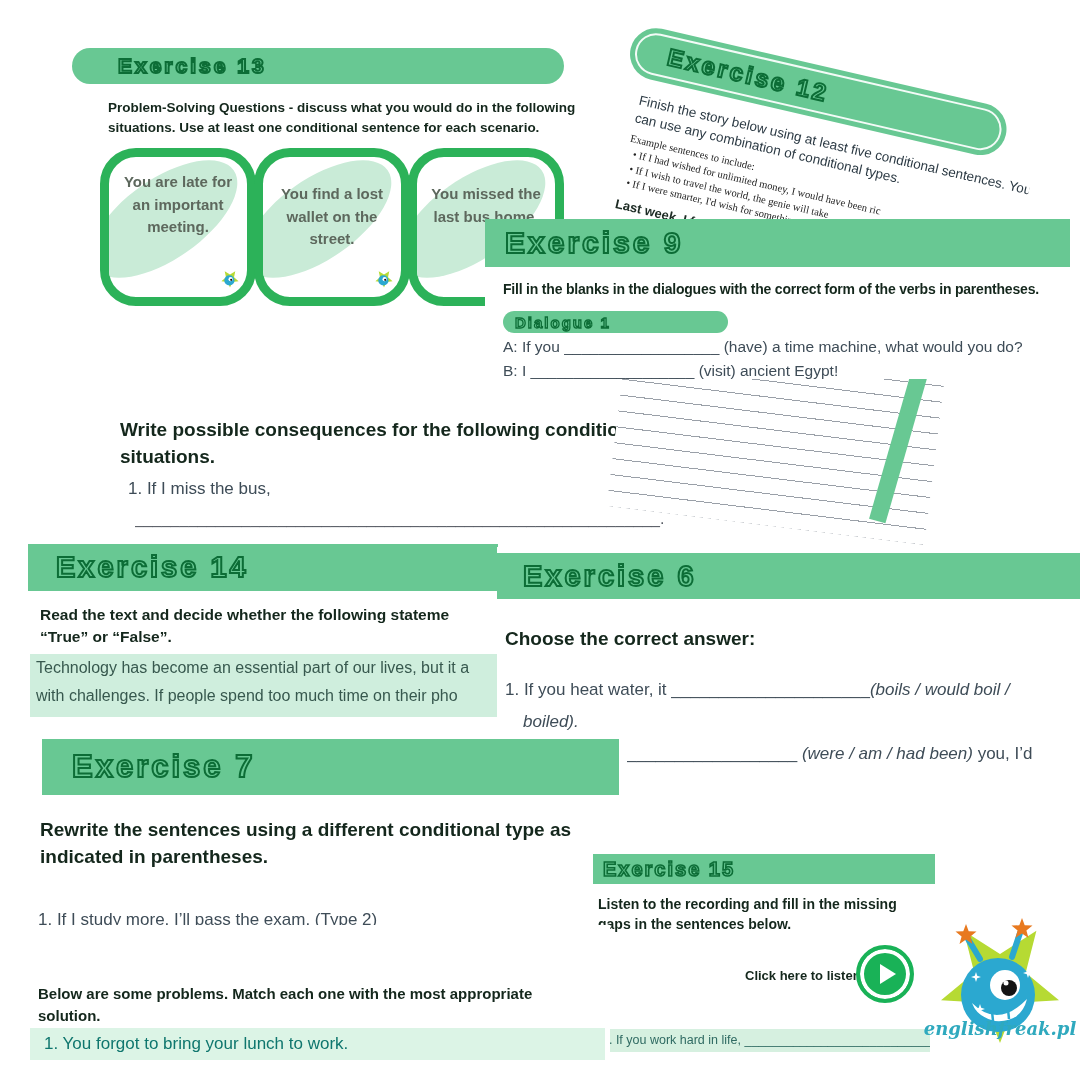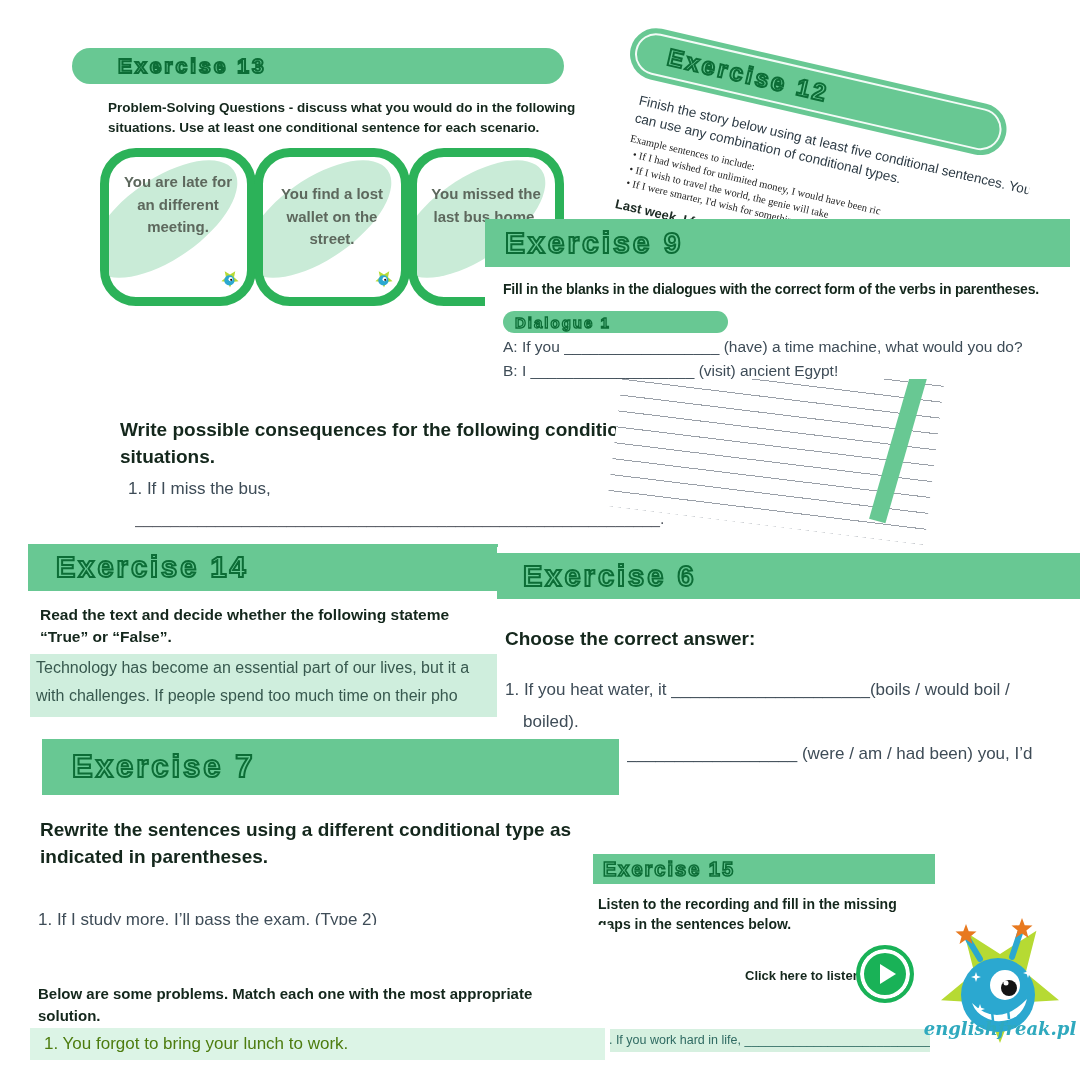--- a/index.html
+++ b/index.html
@@ -8,21 +8,21 @@
   .abs{position:absolute;}
   .card{position:absolute;background:#ffffff;margin-top:32px;}
   .bar{position:absolute;background:#68c893;display:flex;align-items:center;}
   .pill{border-radius:20px;}
   .bub{font-family:"Liberation Sans",sans-serif;font-weight:800;color:#68c893;
        -webkit-text-stroke:2px #0c6d36;letter-spacing:3px;white-space:nowrap;}
   .bub-sm{-webkit-text-stroke:1.3px #0c6d36;letter-spacing:2px;}
   .desc{font-weight:700;color:#14271c;line-height:1.45;}
   .content{color:#3e4c57;}
   .nowrap{white-space:nowrap;overflow:hidden;}
-  .ital{}
+  .ital{font-style:italic;}
   .scard{position:absolute;width:138px;height:140px;border:9px solid #2cb259;border-radius:36px;
          background:#fff;overflow:hidden;}
   .blob{position:absolute;width:170px;height:80px;background:#c9ebd7;border-radius:50%;
         transform:rotate(-35deg);left:-30px;top:22px;}
   .scard-text{position:relative;z-index:2;width:112px;margin:14px auto 0 auto;text-align:center;
         font-weight:700;font-size:15px;color:#5d685d;line-height:1.5;}
   .mini-monster{position:absolute;right:5px;bottom:4px;z-index:3;}
   .ruled{position:absolute;left:628px;top:332px;width:320px;height:175px;background:#fff;
          transform:rotate(7deg);transform-origin:0 0;
          background-image:repeating-linear-gradient(to bottom,#ffffff 0px,#ffffff 15px,#9aa0a8 15px,#9aa0a8 16px);}
@@ -42,21 +42,21 @@
   <div class="bar pill" style="left:72px;top:48px;width:492px;height:36px;border-radius:18px;z-index:1;">
     <span class="bub" style="font-size:21px;margin-left:46px;">Exercise 13</span>
   </div>
   <div class="abs desc" style="left:108px;top:98px;width:500px;font-size:13.5px;z-index:1;">
     <div>Problem-Solving Questions - discuss what you would do in the following</div>
     <div>situations. Use at least one conditional sentence for each scenario.</div>
   </div>
 
   <div class="scard" style="left:100px;top:148px;z-index:2;">
     <div class="blob"></div>
-    <div class="scard-text">You are late for an different meeting.</div>
+    <div class="scard-text">You are late for an important meeting.</div>
     <svg class="mini-monster" width="24" height="24" viewBox="0 0 40 40">
       <polygon points="11.2,3.9 20,9 28.8,3.9 26.7,13.8 34.3,20.6 24.1,21.7 20,31 15.9,21.7 5.7,20.6 13.3,13.8" fill="#b6da33"></polygon>
       <circle cx="19" cy="19" r="8.5" fill="#2ba8d0"></circle>
       <circle cx="21" cy="17" r="3.5" fill="#ffffff"></circle>
       <circle cx="22" cy="18" r="1.8" fill="#111111"></circle>
     </svg>
   </div>
   <div class="scard" style="left:254px;top:148px;z-index:2;">
     <div class="blob"></div>
     <div class="scard-text" style="margin-top:26px;">You find a lost wallet on the street.</div>
@@ -173,21 +173,21 @@
       <div class="nowrap" style="font-size:12.5px;color:#2f6a62;line-height:23px;padding-left:6px;">1. If you work hard in life, _____________________________ usually follows.</div>
     </div>
   </div>
 
   <div class="card" style="left:20px;top:893px;width:590px;height:187px;z-index:11;">
     <div class="abs desc" style="left:18px;top:58px;width:560px;font-size:15px;">
       <div>Below are some problems. Match each one with the most appropriate</div>
       <div>solution.</div>
     </div>
     <div class="abs lightrow" style="left:10px;top:103px;width:575px;height:32px;">
-      <div style="font-size:17px;color:#4d7c0f;line-height:32px;padding-left:14px;">1. You forgot to bring your lunch to work.</div>
+      <div style="font-size:17px;color:#0f766e;line-height:32px;padding-left:14px;">1. You forgot to bring your lunch to work.</div>
     </div>
   </div>
 
   <div class="abs" style="left:920px;top:915px;width:160px;height:150px;z-index:12;">
     <svg width="160" height="150" viewBox="0 0 160 150">
       <polygon points="43.6,15.8 80,39 116.4,15.8 105.7,57.7 139,85.2 95.9,87.8 80,128 64.1,87.8 21,85.2 54.3,57.7" fill="#b6da33"></polygon>
       <line x1="60" y1="44" x2="48" y2="24" stroke="#2ba8d0" stroke-width="6" stroke-linecap="round"></line>
       <line x1="92" y1="42" x2="100" y2="18" stroke="#2ba8d0" stroke-width="6" stroke-linecap="round"></line>
       <polygon points="0,-11 2.7,-3.7 10.5,-3.4 4.4,1.4 6.5,8.9 0,4.6 -6.5,8.9 -4.4,1.4 -10.5,-3.4 -2.7,-3.7" transform="translate(46,20)" fill="#e8791f"></polygon>
       <polygon points="0,-11 2.7,-3.7 10.5,-3.4 4.4,1.4 6.5,8.9 0,4.6 -6.5,8.9 -4.4,1.4 -10.5,-3.4 -2.7,-3.7" transform="translate(102,14)" fill="#e8791f"></polygon>

